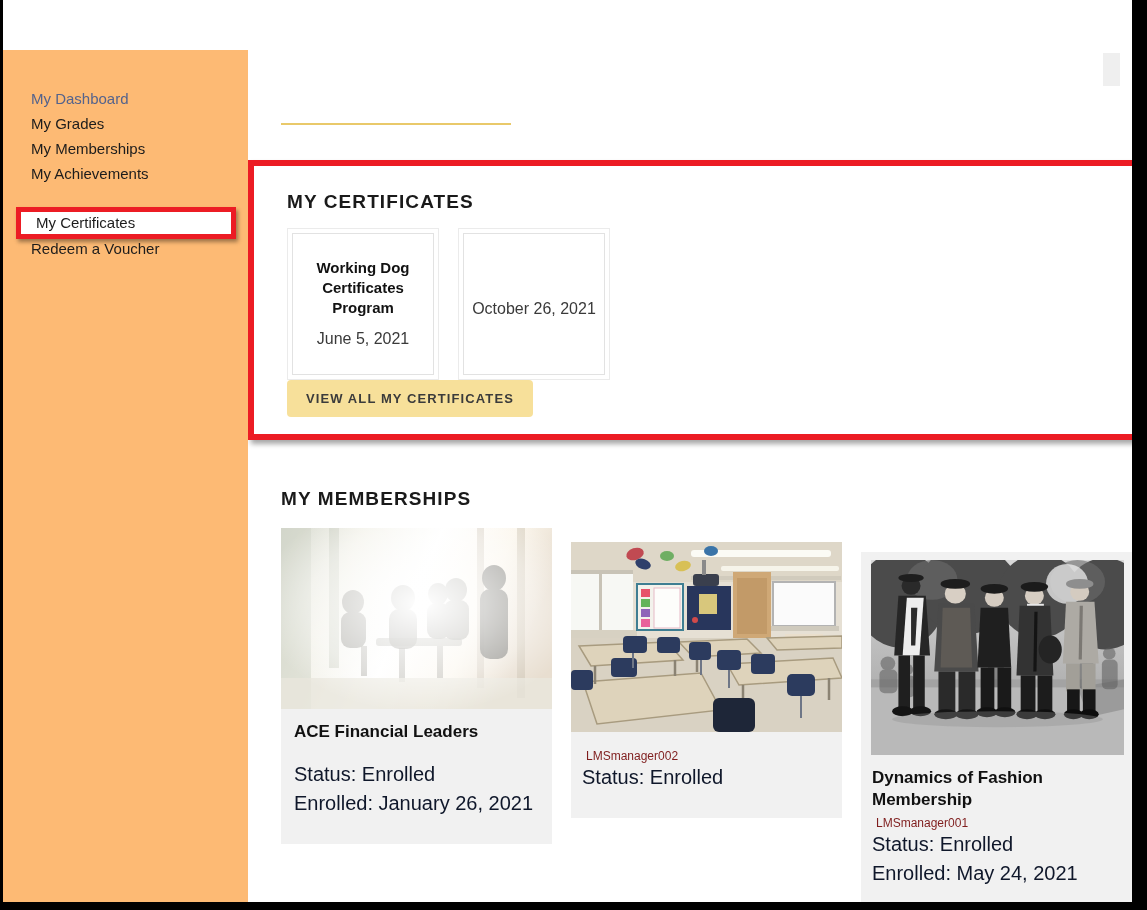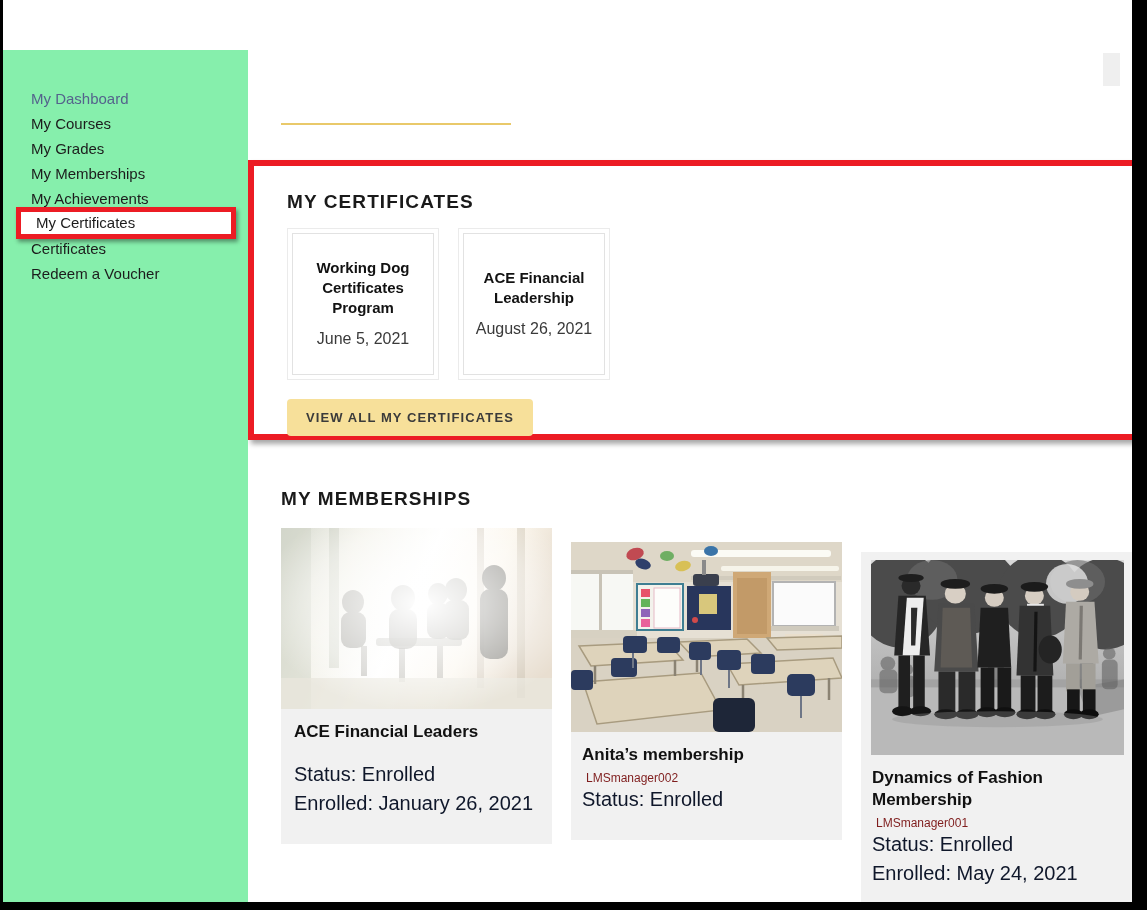--- a/index.html
+++ b/index.html
@@ -61,21 +61,21 @@
     transform: rotate(45deg);
     margin-bottom: 1px;
   }
 
   
   #sidebar {
     position: absolute;
     left: 0; top: 50px;
     width: 245px;
     height: 852px;
-    background: #86efac;
+    background: #fdba74;
     padding-top: 36px;
   }
   .nav-item {
     font-size: 15px;
     line-height: 25px;
     color: #1c1c1c;
     padding: 0 0 0 28px;
     height: 25px;
     white-space: nowrap;
   }
@@ -191,21 +191,20 @@
   .pill-btn {
     display: inline-block;
     background: #f7e09a;
     color: #3b3b3b;
     font-size: 13px;
     font-weight: 600;
     letter-spacing: 1.1px;
     padding: 11px 19px;
     border: none;
     border-radius: 4px;
-    margin-top: 19px;
     cursor: pointer;
     font-family: "Liberation Sans", sans-serif;
   }
 
   
   #memb-section {
     position: absolute;
     left: 0;
     top: 400px;
     width: 884px;
@@ -260,21 +259,20 @@
   .thumb-svg { width: 100%; height: 100%; display: block; }
 </style>
 </head>
 <body>
 
 <div id="frame">
 
 
   <div id="sidebar">
     <div class="nav-item active-link">My Dashboard</div>
-    <div class="nav-item">My Courses</div>
     <div class="nav-item">My Grades</div>
     <div class="nav-item">My Memberships</div>
     <div class="nav-item">My Achievements</div>
     <div class="nav-item" style="visibility:hidden">My Certificates</div>
     <div class="nav-item">Certificates</div>
     <div class="nav-item">Redeem a Voucher</div>
 
     <div id="cert-nav-wrap">
       <div class="nav-item">My Certificates</div>
     </div>
@@ -293,22 +291,21 @@
 
         <div id="cert-cards">
           <div class="cert-card">
             <div class="cert-card-inner">
               <div class="cert-name">Working Dog Certificates Program</div>
               <div class="cert-date">June 5, 2021</div>
             </div>
           </div>
           <div class="cert-card">
             <div class="cert-card-inner">
-              <div class="cert-name">ACE Financial Leadership</div>
-              <div class="cert-date">August 26, 2021</div>
+              <div class="cert-date">October 26, 2021</div>
             </div>
           </div>
         </div>
 
         <button class="pill-btn">VIEW ALL MY CERTIFICATES</button>
       </div>
     </div>
 
     <div id="memb-section">
       <div class="section-title">MY MEMBERSHIPS</div>
@@ -447,21 +444,20 @@
               <g>
                 <ellipse cx="64" cy="12" rx="9" ry="6" fill="#c14a52" transform="rotate(-18 64 12)"></ellipse>
                 <ellipse cx="72" cy="22" rx="8" ry="5" fill="#2f3f6b" transform="rotate(20 72 22)"></ellipse>
                 <ellipse cx="96" cy="14" rx="7" ry="5" fill="#6fae63"></ellipse>
                 <ellipse cx="112" cy="24" rx="8" ry="5" fill="#d8c055" transform="rotate(-12 112 24)"></ellipse>
                 <ellipse cx="140" cy="9" rx="7" ry="5" fill="#3a74a8"></ellipse>
               </g>
             </svg>
           </div>
           <div class="memb-body">
-            <div class="memb-title">Anita’s membership</div>
             <div class="memb-owner">LMSmanager002</div>
             <div class="memb-line">Status: Enrolled</div>
           </div>
         </div>
 
         <div class="memb-card c3">
           <div class="memb-thumb">
             <svg class="thumb-svg" viewBox="0 0 240 196" preserveAspectRatio="none">
               <defs>
                 <linearGradient id="sky" x1="0" y1="0" x2="0" y2="1">

